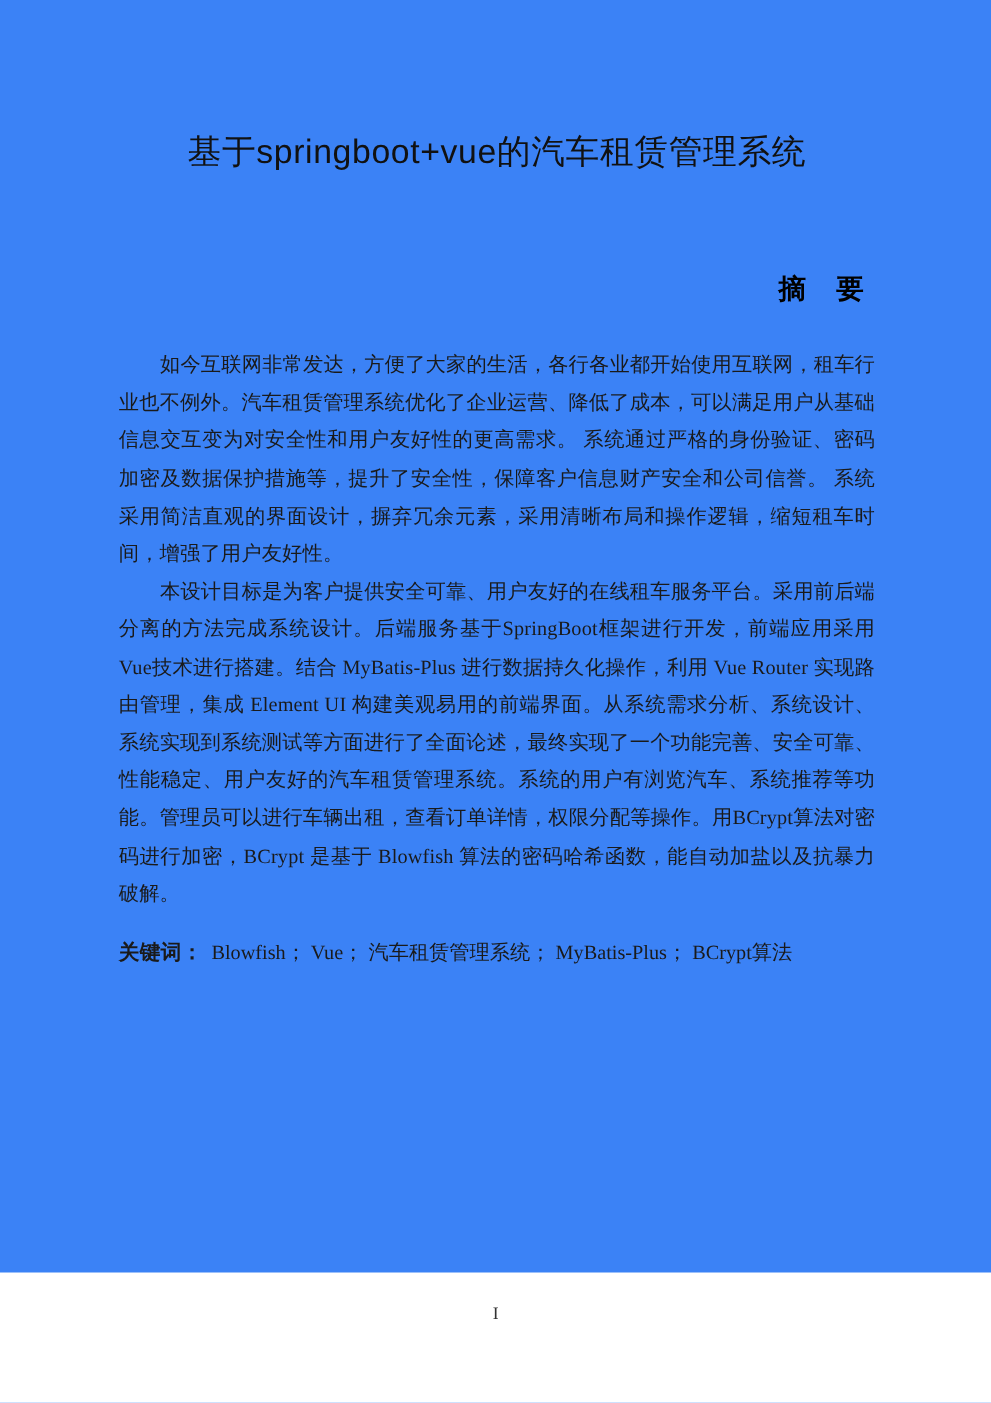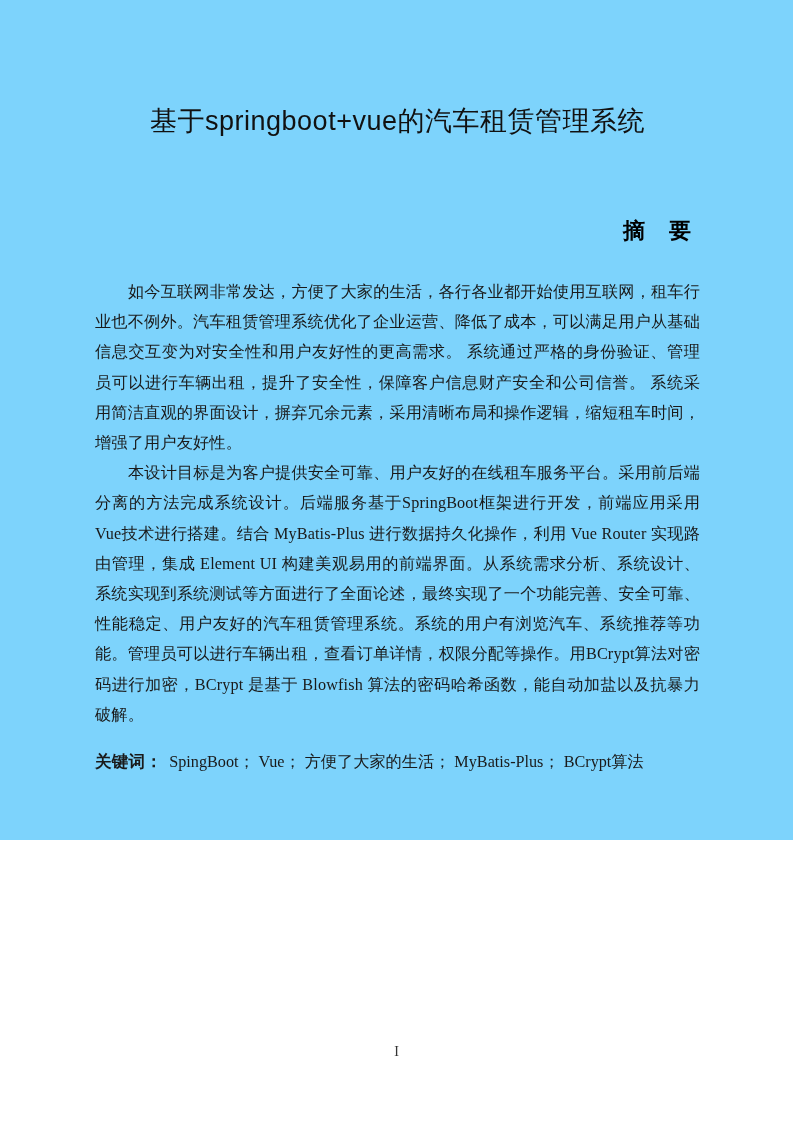--- a/index.html
+++ b/index.html
@@ -15,22 +15,22 @@
     font-family: "Liberation Serif", "DejaVu Serif", serif;
     color: #000000;
     -webkit-font-smoothing: antialiased;
   }
 
   .page {
     position: absolute;
     left: 0;
     top: 0;
     width: 793px;
-    height: 840px;
-    background: #7dd3fc;
+    height: 1018px;
+    background: #3b82f6;
   }
 
   .content {
     position: absolute;
     left: 95px;
     top: 0;
     width: 605px;
   }
 
   .doc-title {
@@ -125,24 +125,24 @@
 <body>
 
 <div class="page">
   <div class="content">
 
     <h1 class="doc-title">基于springboot+vue的汽车租赁管理系统</h1>
 
     <div class="section-heading">摘 要</div>
 
     <div class="body-block">
-      <p class="para">如今互联网非常发达，方便了大家的生活，各行各业都开始使用互联网，租车行业也不例外。汽车租赁管理系统优化了企业运营、降低了成本，可以满足用户从基础信息交互变为对安全性和用户友好性的更高需求。 系统通过严格的身份验证、管理员可以进行车辆出租，提升了安全性，保障客户信息财产安全和公司信誉。 系统采用简洁直观的界面设计，摒弃冗余元素，采用清晰布局和操作逻辑，缩短租车时间，增强了用户友好性。</p>
+      <p class="para">如今互联网非常发达，方便了大家的生活，各行各业都开始使用互联网，租车行业也不例外。汽车租赁管理系统优化了企业运营、降低了成本，可以满足用户从基础信息交互变为对安全性和用户友好性的更高需求。 系统通过严格的身份验证、密码加密及数据保护措施等，提升了安全性，保障客户信息财产安全和公司信誉。 系统采用简洁直观的界面设计，摒弃冗余元素，采用清晰布局和操作逻辑，缩短租车时间，增强了用户友好性。</p>
       <p class="para">本设计目标是为客户提供安全可靠、用户友好的在线租车服务平台。采用前后端分离的方法完成系统设计。后端服务基于SpringBoot框架进行开发，前端应用采用Vue技术进行搭建。结合 MyBatis-Plus 进行数据持久化操作，利用 Vue Router 实现路由管理，集成 Element UI 构建美观易用的前端界面。从系统需求分析、系统设计、系统实现到系统测试等方面进行了全面论述，最终实现了一个功能完善、安全可靠、性能稳定、用户友好的汽车租赁管理系统。系统的用户有浏览汽车、系统推荐等功能。管理员可以进行车辆出租，查看订单详情，权限分配等操作。用BCrypt算法对密码进行加密，BCrypt 是基于 Blowfish 算法的密码哈希函数，能自动加盐以及抗暴力破解。</p>
     </div>
 
     <div class="keywords">
-      <span class="kw-label">关键词：</span><span class="kw-list">SpingBoot；  Vue；  方便了大家的生活；  MyBatis-Plus；  BCrypt算法</span>
+      <span class="kw-label">关键词：</span><span class="kw-list">Blowfish；  Vue；  汽车租赁管理系统；  MyBatis-Plus；  BCrypt算法</span>
     </div>
 
   </div>
 
   <div class="page-number">I</div>
 </div>
 
 </body></html>

